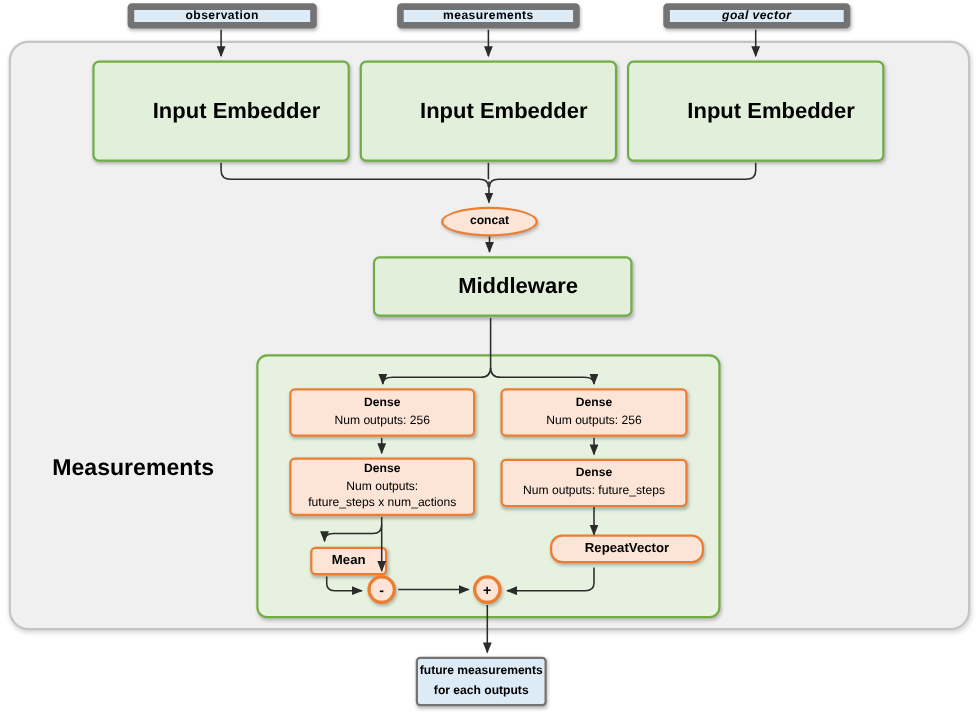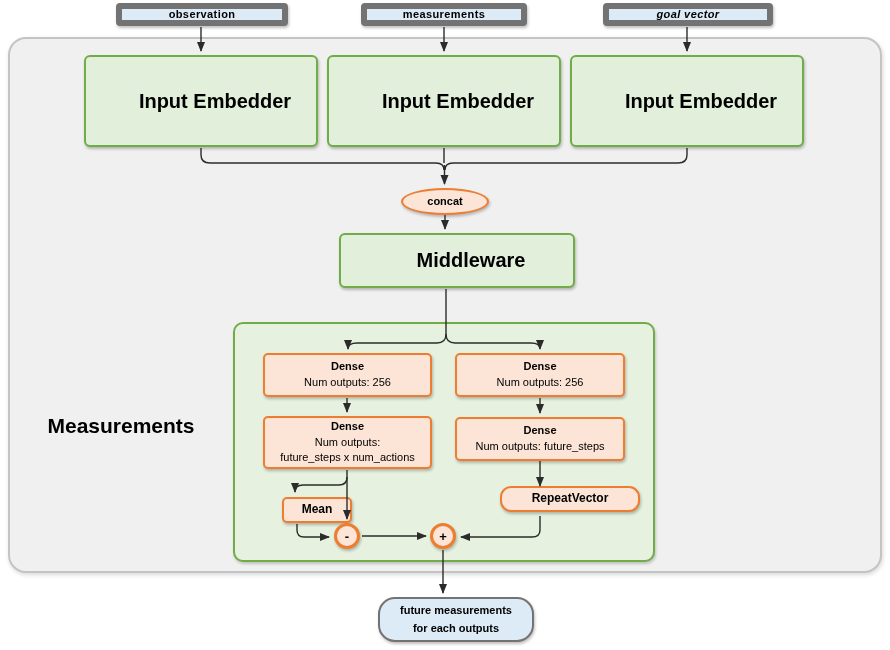--- a/index.html
+++ b/index.html
@@ -148,21 +148,21 @@
   <span class="t">RepeatVector</span>
 </div>
 
 <div class="abs circle-op" style="left:334px;top:523px;">
   <span>-</span>
 </div>
 <div class="abs circle-op" style="left:430px;top:523px;">
   <span>+</span>
 </div>
 
-<div class="abs io-box" style="left:378px;top:597px;width:156px;height:45px;border-width:2.5px;letter-spacing:0;border-radius:17px;">
+<div class="abs io-box" style="left:378px;top:597px;width:119px;height:45px;border-width:2.5px;letter-spacing:0;">
   <span>future measurements</span>
   <span>for each outputs</span>
 </div>
 
 <svg class="connectors" viewBox="0 0 890 650">
   <defs>
     <marker id="ah" markerUnits="userSpaceOnUse" markerWidth="11" markerHeight="9" refX="9" refY="4" orient="auto">
       <path d="M0,0 L10,4 L0,8 z" style="fill:#2B2B2B;stroke:none;"></path>
     </marker>
   </defs>

